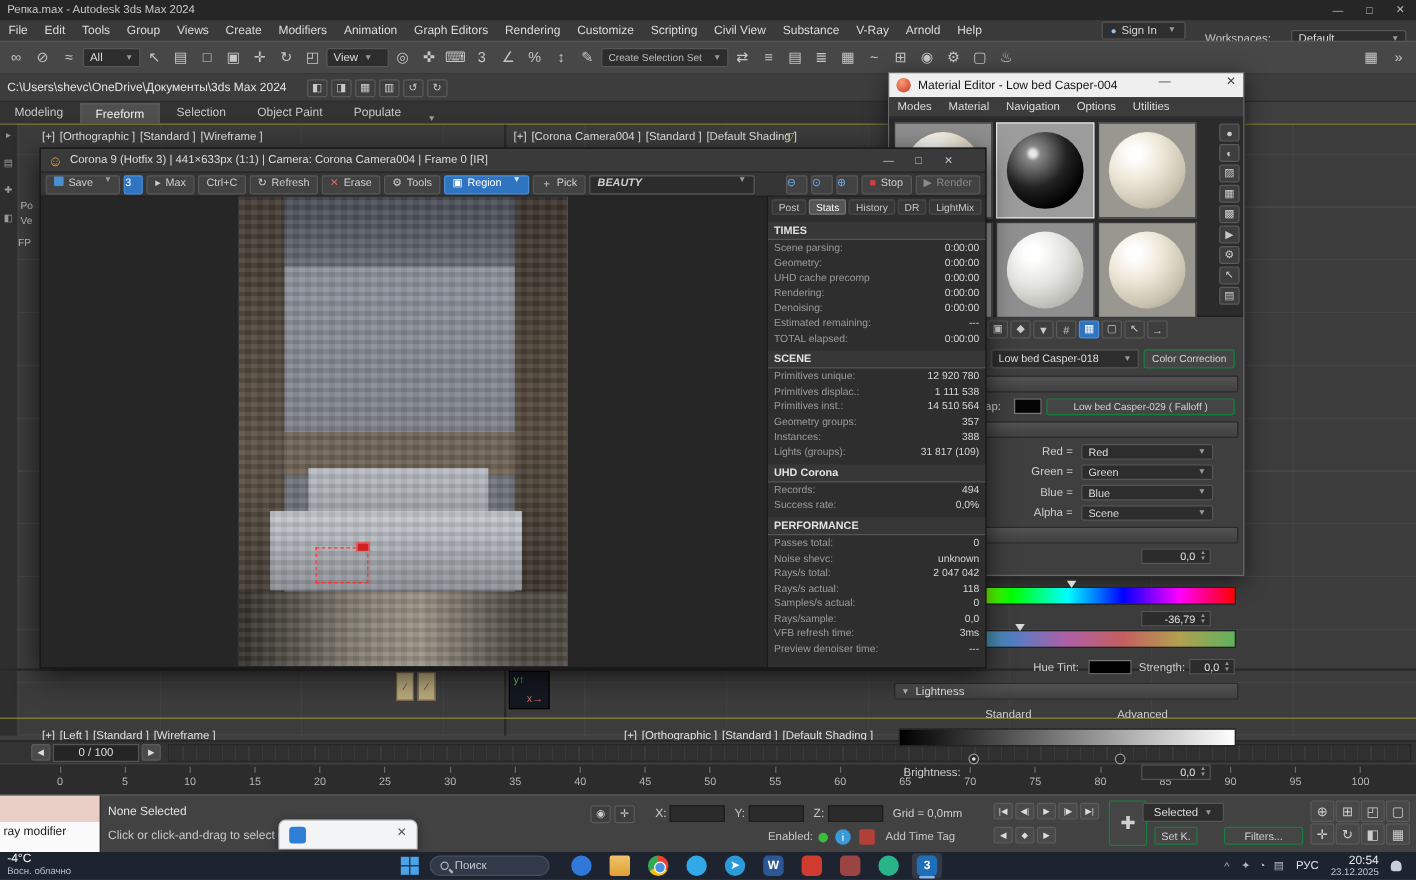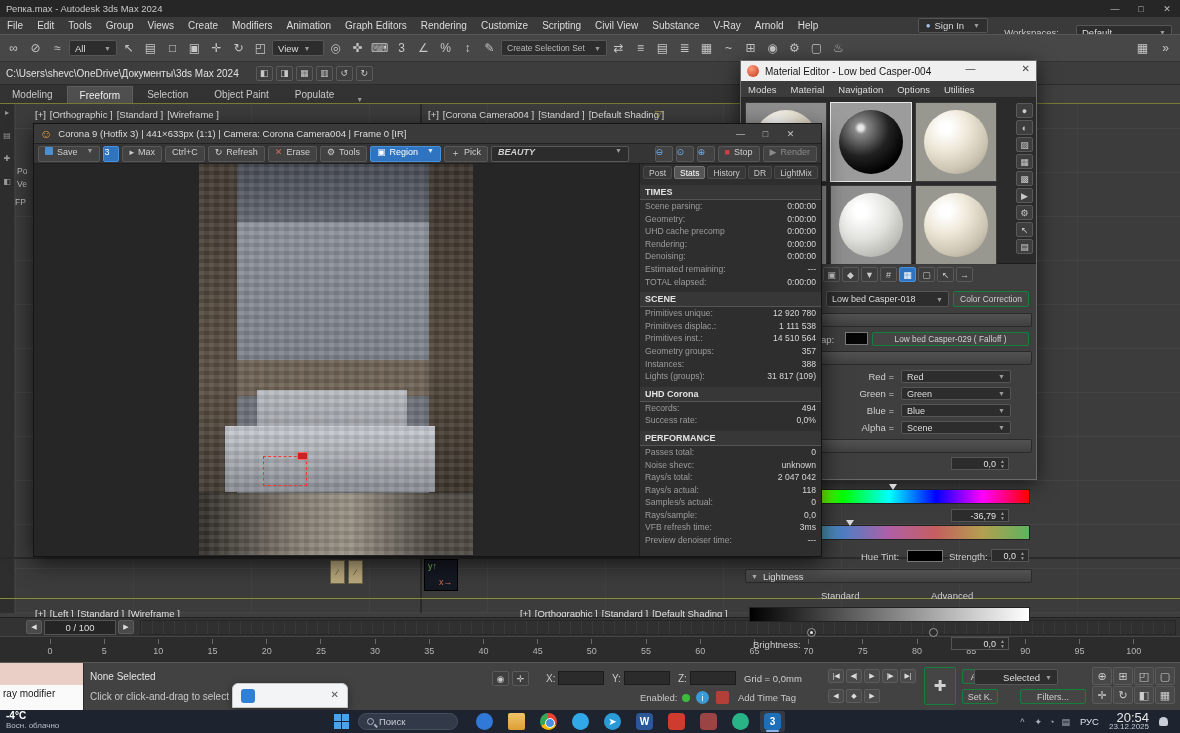--- a/index.html
+++ b/index.html
@@ -54,40 +54,40 @@
 .listener{position:absolute;left:0;top:0;width:84px;height:100%;border-right:1px solid #2a2a2a}
 .listener .pink{height:22px;background:#e9cfc6}
 .listener .white{height:26px;background:#fafafa;color:#1a1a1a;font-size:10px;padding:3px 3px}
 .fld{background:#2b2b2b;border:1px solid #1c1c1c;height:14px;display:inline-block}
 .trbtn{width:16px;height:14px;background:#4a4a4a;border:1px solid #5c5c5c;border-radius:2px;color:#ddd;font-size:7px;display:inline-flex;align-items:center;justify-content:center}
 .navic{width:20px;height:18px;background:#484848;border:1px solid #5a5a5a;border-radius:2px;color:#ccc;font-size:11px;display:inline-flex;align-items:center;justify-content:center}
 .popup{position:absolute;left:232px;top:683px;width:116px;height:25px;background:#f3f4f6;border:1px solid #c9c9c9;border-radius:6px 6px 0 0;box-shadow:0 2px 8px rgba(0,0,0,.4);z-index:150}
 
 .taskbar{left:0;top:710px;width:1180px;height:23px;background:#1d2430;z-index:400}
 .weather{position:absolute;left:6px;top:1px;line-height:10px}
-.wtemp{color:#fff;font-size:10px;font-weight:bold}
+.wtemp{color:#fff;font-size:10px;font-weight:normal}
 .wdesc{color:#b6bec9;font-size:8px}
 .start{position:absolute;left:334px;top:4px;width:15px;height:15px;display:grid;grid-template-columns:7px 7px;gap:1px}
 .start i{background:#4aa3e8;width:7px;height:7px}
 .searchpill{position:absolute;left:358px;top:3px;width:100px;height:17px;background:#323a49;border:1px solid #454e5e;border-radius:9px;display:flex;align-items:center;padding-left:8px;gap:5px;color:#c8ccd4;font-size:9.5px}
 .mag{width:7px;height:7px;border:1.5px solid #aeb6c2;border-radius:50%;position:relative}
 .mag::after{content:"";position:absolute;left:6px;top:6px;width:4px;height:1.5px;background:#aeb6c2;transform:rotate(45deg)}
 .apps{position:absolute;left:472px;top:0;height:23px;display:flex;align-items:center;gap:7px}
 .tb-app{width:25px;height:21px;display:flex;align-items:center;justify-content:center;position:relative;border-radius:3px}
 .tb-app[data-active="true"]{background:rgba(255,255,255,.10)}
 .tb-app[data-active="true"]::after{content:"";position:absolute;bottom:0px;left:6px;width:13px;height:2px;background:#8ab4e8;border-radius:1px}
 .app-glyph{width:17px;height:17px;display:flex;align-items:center;justify-content:center;color:#fff;font-size:10px;font-weight:bold;border-radius:4px}
 .app-glyph[data-shape="circle"]{border-radius:50%}
 .app-glyph[data-shape="chrome"]{border-radius:50%;background:conic-gradient(#ea4335 0 33%,#fbbc05 33% 66%,#34a853 66%);position:relative}
 .app-glyph[data-shape="chrome"]::after{content:"";position:absolute;left:4.5px;top:4.5px;width:8px;height:8px;border-radius:50%;background:#4a90e2;border:1.5px solid #fff}
 .app-glyph[data-shape="folder"]{border-radius:2px;background:linear-gradient(#f0c46a,#dd9f33)}
 .tray{position:absolute;right:0;top:0;height:23px;display:flex;align-items:center}
 .trayic{color:#aeb6c2;font-size:9px;margin-right:10px}
 .clock{text-align:right;line-height:9px;margin-right:10px}
-.clock .t{color:#e8e8e8;font-size:13px}
+.clock .t{color:#e8e8e8;font-size:10px}
 .clock .d{color:#c2c8d2;font-size:8px}
 .bell{width:9px;height:9px;border-radius:50% 50% 2px 2px;background:#c9ced8;margin-right:12px}
 
 .me{left:740px;top:60px;width:297px;height:420px;background:#3f3f3f;border:1px solid #6a6a6a;box-shadow:0 4px 18px rgba(0,0,0,.6);z-index:60}
 .me-title{height:20px;background:#efefef;color:#141414;display:flex;align-items:center;padding:0 6px;font-size:10px;gap:6px}
 .me-ic{width:12px;height:12px;border-radius:50%;background:radial-gradient(circle at 35% 30%,#ff9a7a,#c23a1e)}
 .me-btns{position:absolute;right:6px;top:2px;display:flex;gap:46px;color:#444;font-size:10px}
 .me-menu{height:17px;background:#3c3c3c;border-bottom:1px solid #2a2a2a;display:flex;align-items:center}
 .me-menu span{padding:0 7px;font-size:9.5px;color:#ddd}
 .me-slots{position:absolute;left:0;top:37px;width:100%;height:166px;background:#2b2b2b;border-bottom:1px solid #1c1c1c}
@@ -488,21 +488,21 @@
     <div class="abs" style="left:828px;top:26px;display:flex;gap:2px">
 
     <span class="trbtn">◀</span>
         <span class="trbtn">◆</span>
         <span class="trbtn">▶</span>
       </div>
 
     <span class="abs btn" style="left:924px;top:4px;width:32px;height:38px;font-size:15px">✚</span>
     <span class="abs btn" style="left:962px;top:6px;width:36px;height:15px;font-size:9px">Auto</span>
     <span class="abs btn" style="left:962px;top:26px;width:36px;height:15px;font-size:9px">Set K.</span>
-    <span class="abs dd" style="left:974px;top:6px;width:84px;justify-content:flex-end">
+    <span class="abs dd" style="left:952px;top:6px;width:68px;justify-content:center">
       <span>Selected</span>
         <span class="caret">▼</span>
     </span>
     <span class="abs btn" style="left:1020px;top:26px;width:66px;height:15px;font-size:9px">Filters...</span>
 
     <div class="abs" style="left:1092px;top:4px;width:86px;display:flex;flex-wrap:wrap;gap:1px">
 
     <span class="navic">⊕</span>
         <span class="navic">⊞</span>
         <span class="navic">◰</span>

